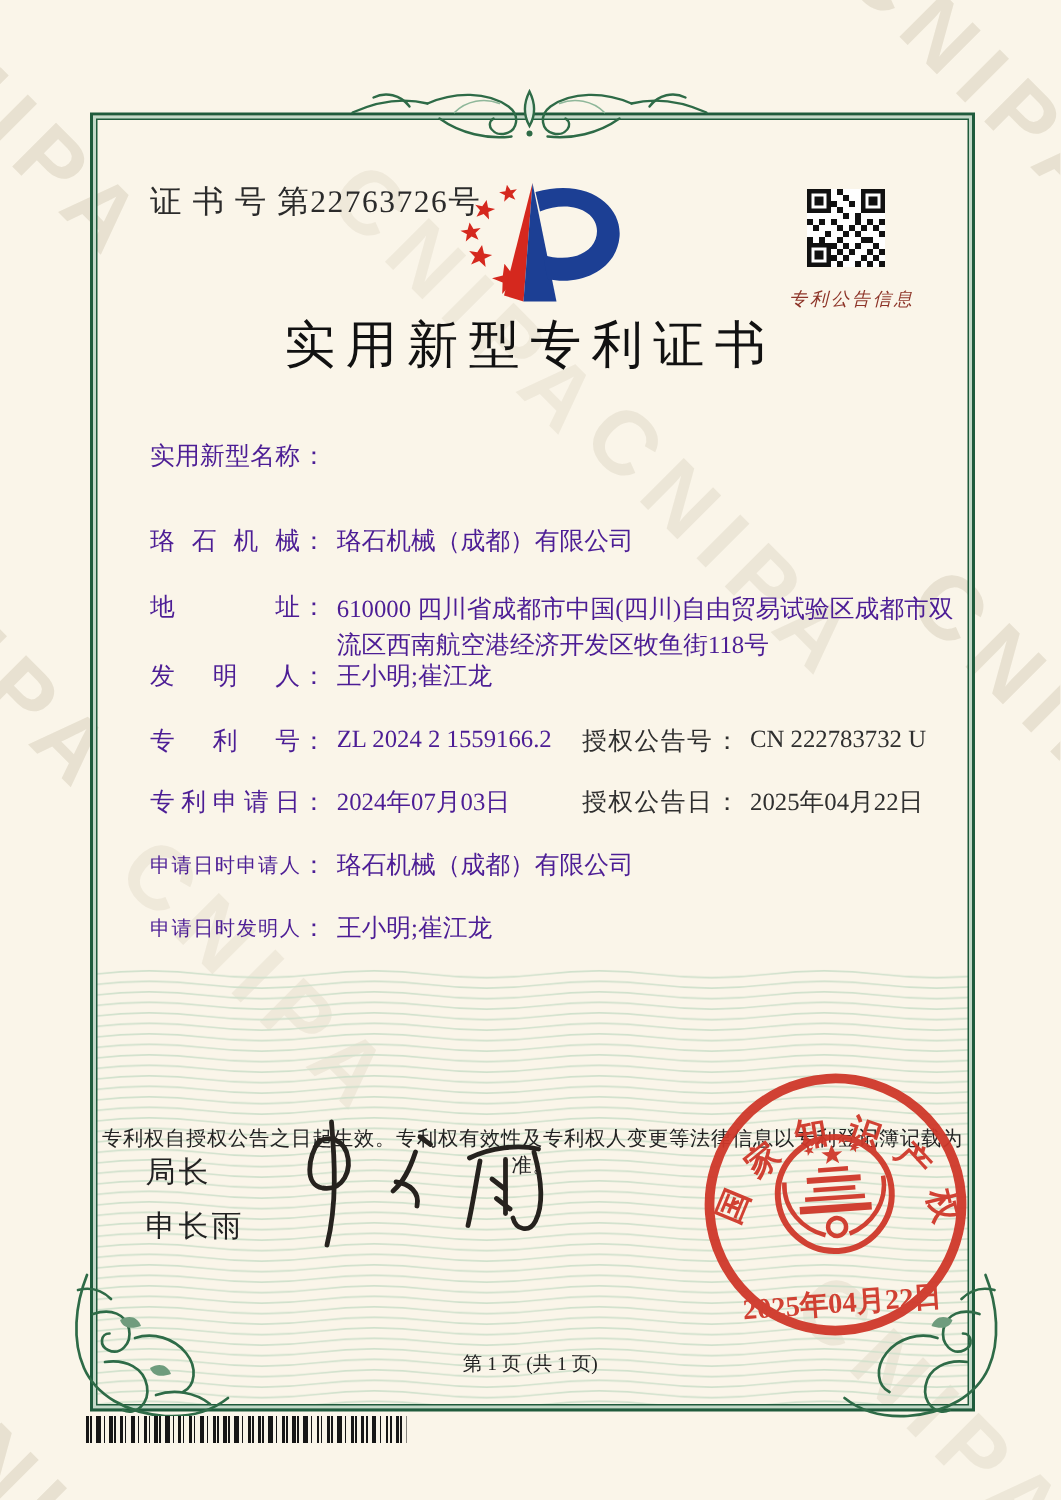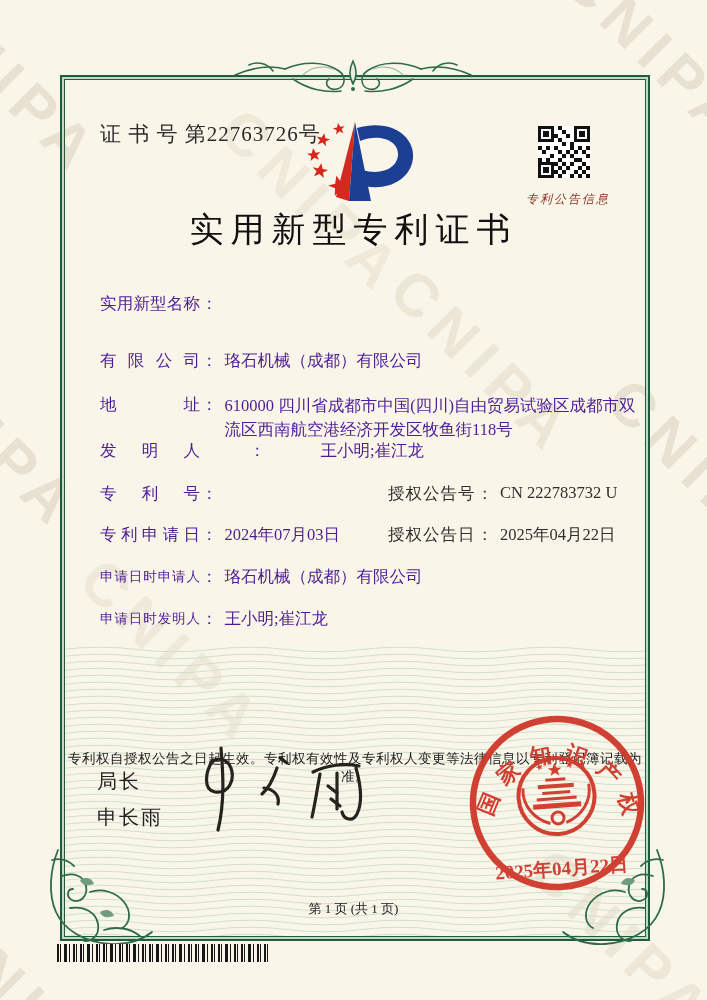--- a/index.html
+++ b/index.html
@@ -199,40 +199,41 @@
     <div class="qr-caption">专利公告信息</div>
 
     <div class="title">实用新型专利证书</div>
 
     <div class="row" style="top:293px;">
       <span class="flabel">实用新型名称</span>
         <span class="colon">：</span>
     </div>
 
     <div class="row" style="top:350px;">
-      <span class="flabel">有限公司</span>
+      <span class="flabel">珞石机械</span>
         <span class="colon">：</span>
       <span class="fvalue">珞石机械（成都）有限公司</span>
     </div>
 
     <div class="row addr" style="top:394px;">
       <span class="flabel">地址</span>
         <span class="colon">：</span>
       <span class="fvalue">610000 四川省成都市中国(四川)自由贸易试验区成都市双流区西南航空港经济开发区牧鱼街118号</span>
     </div>
 
-    <div class="row" style="top:440px;gap:48px;">
+    <div class="row" style="top:440px;">
       <span class="flabel">发明人</span>
         <span class="colon">：</span>
       <span class="fvalue">王小明;崔江龙</span>
     </div>
 
     <div class="row" style="top:483px;">
       <span class="flabel">专利号</span>
         <span class="colon">：</span>
+      <span class="fvalue">ZL 2024 2 1559166.2</span>
     </div>
     <div class="rcol" style="top:483px;">
       <span class="rlabel">授权公告号</span>
         <span class="colon">：</span>
       <span class="fvalue">CN 222783732 U</span>
     </div>
 
     <div class="row" style="top:524px;">
       <span class="flabel">专利申请日</span>
         <span class="colon">：</span>

